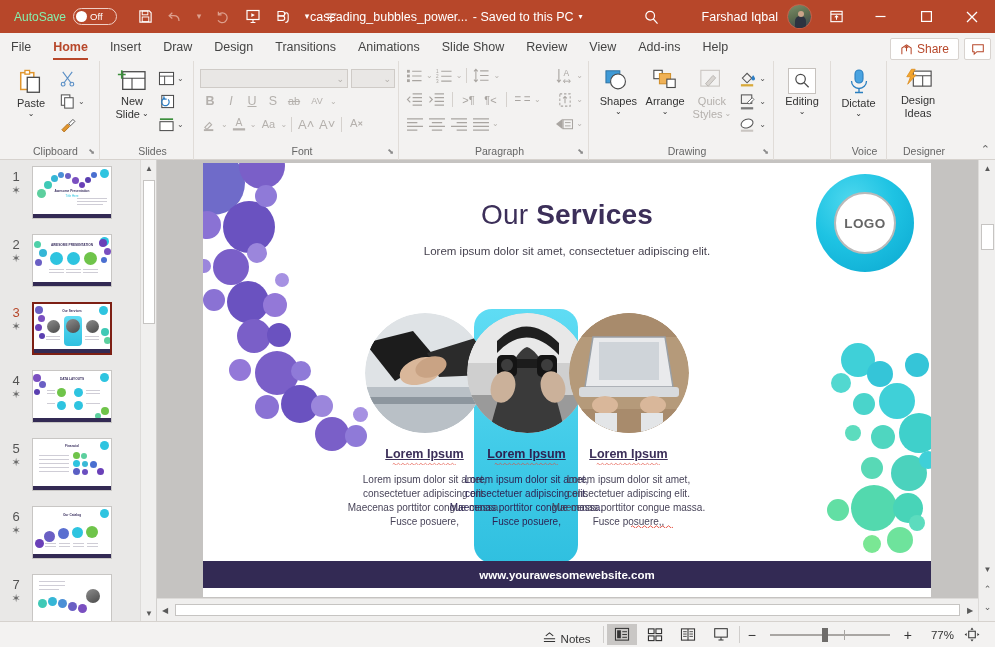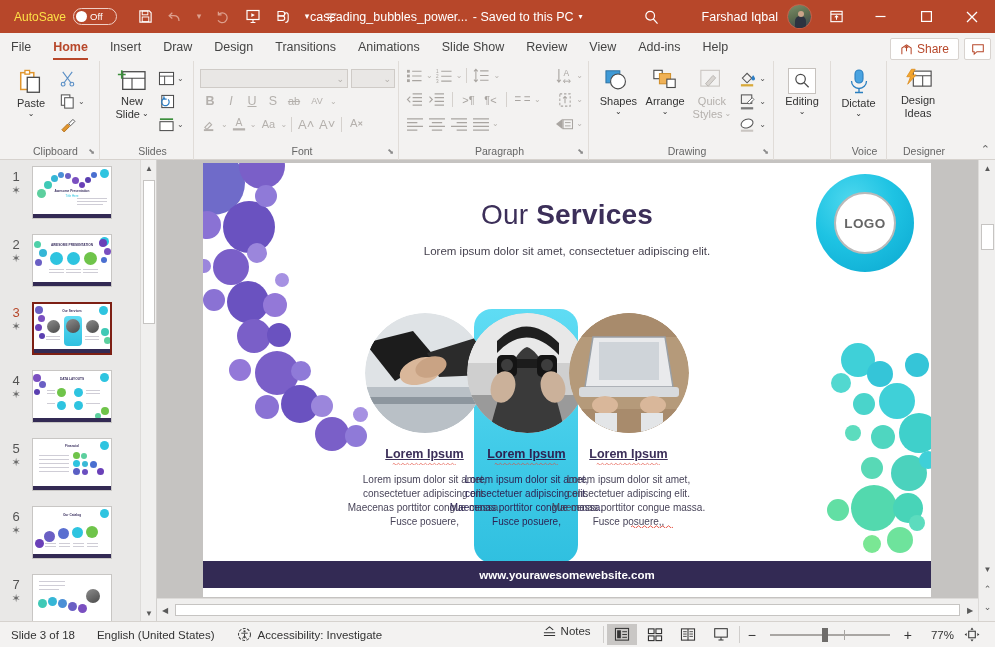--- a/index.html
+++ b/index.html
@@ -10,21 +10,21 @@
     background: #f3f2f1;
   }
   #app { position: relative; width: 995px; height: 647px; background:#fff; }
 
   
   .titlebar {
     height: 33px; background:#b7472a; display:flex; align-items:center;
     color:#fff; font-size:12px; position:relative;
   }
   .tb-autosave { display:flex; align-items:center; gap:7px; margin-left:14px; }
-  .tb-autosave-label { font-size:12px; color:#fde047; }
+  .tb-autosave-label { font-size:12px; color:#86efac; }
   .toggle-pill {
     width:44px; height:17px; border-radius:9px; border:1px solid #f0cfc6;
     display:flex; align-items:center; padding:0 2px; gap:3px;
   }
   .toggle-knob { width:11px;height:11px;border-radius:50%;background:#fff; }
   .toggle-txt { font-size:9.5px; color:#fff; }
   .tb-icons { display:flex; align-items:center; gap:2px; margin-left:14px; }
   .tb-btn {
     width:28px;height:26px; display:flex;align-items:center;justify-content:center;
     font-size:14px; color:#fff; cursor:default; line-height:1;
@@ -239,21 +239,21 @@
 
   
   .statusbar {
     position:absolute; left:0;right:0;bottom:0; height:26px; background:#f3f2f1;
     border-top:1px solid #d6d2ce; display:flex; align-items:center;
     font-size:11.5px; color:#333;
   }
   .sb-left { display:flex; align-items:center; gap:22px; padding-left:11px; }
   .sb-acc { display:flex; align-items:center; gap:6px; }
   .sb-right { margin-left:auto; display:flex; align-items:center; gap:3px; padding-right:8px; }
-  .sb-notes { display:flex; align-items:flex-start; gap:4px; padding:0 9px; height:20px; }
+  .sb-notes { display:flex; align-items:flex-end; gap:4px; padding:0 9px; height:20px; }
   .viewbtn { width:30px;height:21px; display:flex;align-items:center;justify-content:center; }
   .viewbtn.on { background:#c9c7c5; }
   .zoomtrack { width:120px; height:2px; background:#a9a6a3; position:relative; margin:0 6px; }
   .zoomthumb { position:absolute; left:52px; top:-6px; width:6px;height:14px; background:#6e6c6a; }
   .zoomtick { position:absolute; left:74px; top:-4px; width:1px;height:10px; background:#a9a6a3; }
   .zoomval { width:34px; text-align:right; }
   .sep { width:1px; height:17px; background:#d0cecc; }
 </style>
 </head>
 <body>
@@ -1112,32 +1112,20 @@
     <div class="vscroll-right">
       <div class="vr-top">▲</div>
       <div class="vr-thumb"></div>
       <div class="vr-bot">▼</div>
       <div class="vr-prev">⌃</div>
       <div class="vr-next">⌄</div>
     </div>
   </div>
 
   <div class="statusbar">
-    <div class="sb-left">
-      <span>Slide 3 of 18</span>
-      <span>English (United States)</span>
-      <span class="sb-acc">
-        <svg width="15" height="15" viewBox="0 0 16 16">
-            <circle cx="8" cy="8" r="6.4" fill="none" stroke="#444" stroke-width="1.1" stroke-dasharray="3 1.6"></circle>
-            <circle cx="8" cy="4.6" r="1.2" fill="#444"></circle>
-            <path d="M4.6 6.6h6.8M8 7v5M5.9 12.4L8 9.2l2.1 3.2" stroke="#444" stroke-width="1.05" fill="none"></path>
-          </svg>
-        <span>Accessibility: Investigate</span>
-      </span>
-    </div>
 
     <div class="sb-right">
       <span class="sb-notes">
         <svg width="15" height="14" viewBox="0 0 16 15">
             <path d="M4 5.2L8 2l4 3.2" fill="none" stroke="#333" stroke-width="1.1"></path>
             <path d="M2 8.2h12M2 11.2h12" stroke="#333" stroke-width="1.1"></path>
           </svg>
         <span>Notes</span>
       </span>
       <span class="sep"></span>

